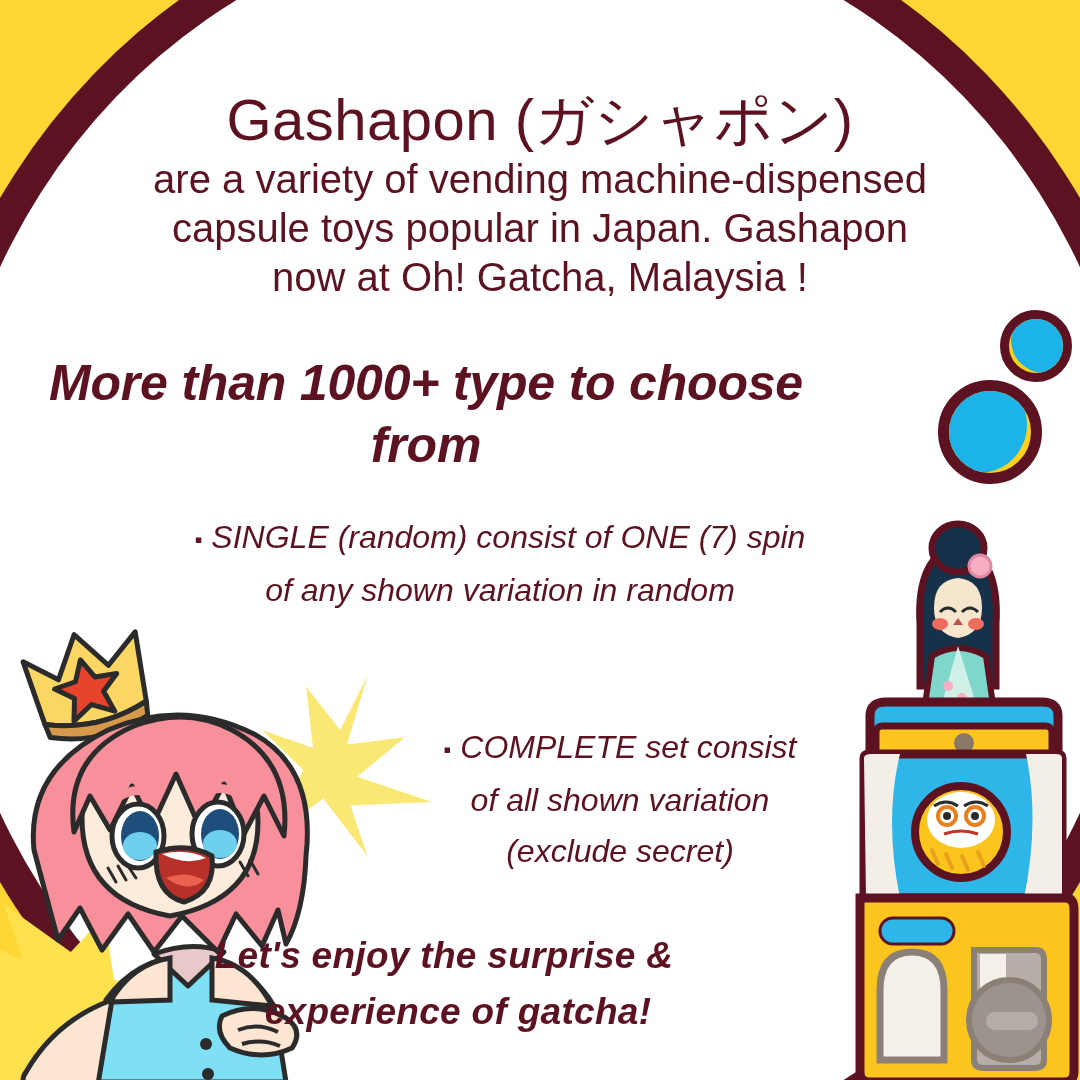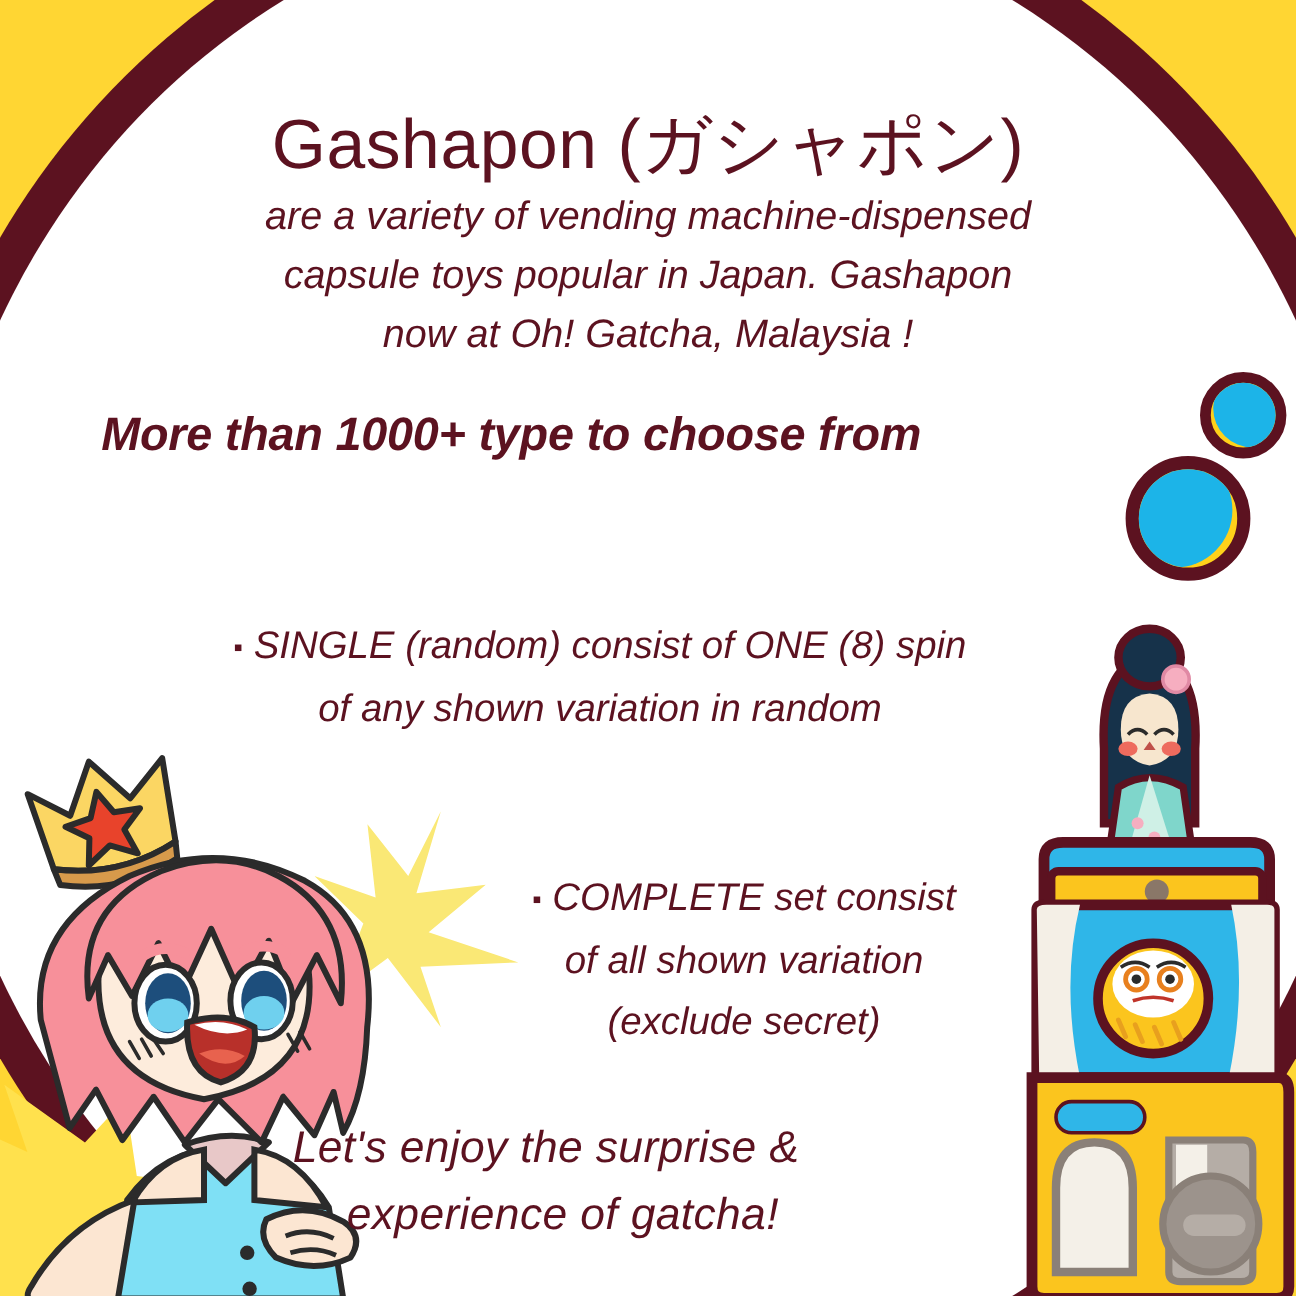--- a/index.html
+++ b/index.html
@@ -46,51 +46,50 @@
     position:absolute;
     top:82px; left:0; width:1080px;
     font-size:58px;
     font-weight:400;
     letter-spacing:.5px;
   }
 
   .lede {
     position:absolute;
     top:155px; left:0; width:1080px;
-    font-size:33px;
-    font-style:italic;
+    font-size:40px;
     line-height:49px;
   }
 
   .claims {
     position:absolute;
-    top:332px; left:0; width:852px;
-    font-size:39px;
+    top:352px; left:0; width:852px;
+    font-size:50px;
     font-weight:bold;
     font-style:italic;
     line-height:62px;
     letter-spacing:-.2px;
   }
 
   .bullet-block {
     position:absolute;
     font-size:32px;
     font-style:italic;
     line-height:51px;
   }
   .bullet-single { top:512px; left:0; width:1000px; }
   .bullet-complete { top:722px; left:0; width:1240px; }
 
   .bullet-mark { font-style:normal; font-size:22px; vertical-align:middle; }
 
   .tagline {
     position:absolute;
-    top:928px; left:15px; width:880px;
+    top:928px; left:4px; width:880px;
     font-size:37px;
-    font-weight:normal;
+    font-weight:bold;
     font-style:italic;
     line-height:56px;
     letter-spacing:.3px;
   }
   .tagline-l2 { padding-left:28px; }
 
   
   .capsule {
     position:absolute;
     border-radius:50%;
@@ -283,21 +282,21 @@
       <div>now at Oh! Gatcha, Malaysia !</div>
     </div>
 
     <div class="claims">
       <div>More than 1000+ type to choose from</div>
     </div>
 
     <div class="bullet-block bullet-single">
       <div>
         <span class="bullet-mark">▪</span>
-        <span>SINGLE (random) consist of ONE (8) spin</span>
+        <span>SINGLE (random) consist of ONE (7) spin</span>
       </div>
       <div>of any shown variation in random</div>
     </div>
 
     <div class="bullet-block bullet-complete">
       <div>
         <span class="bullet-mark">▪</span>
         <span>COMPLETE set consist</span>
       </div>
       <div>of all shown variation</div>

